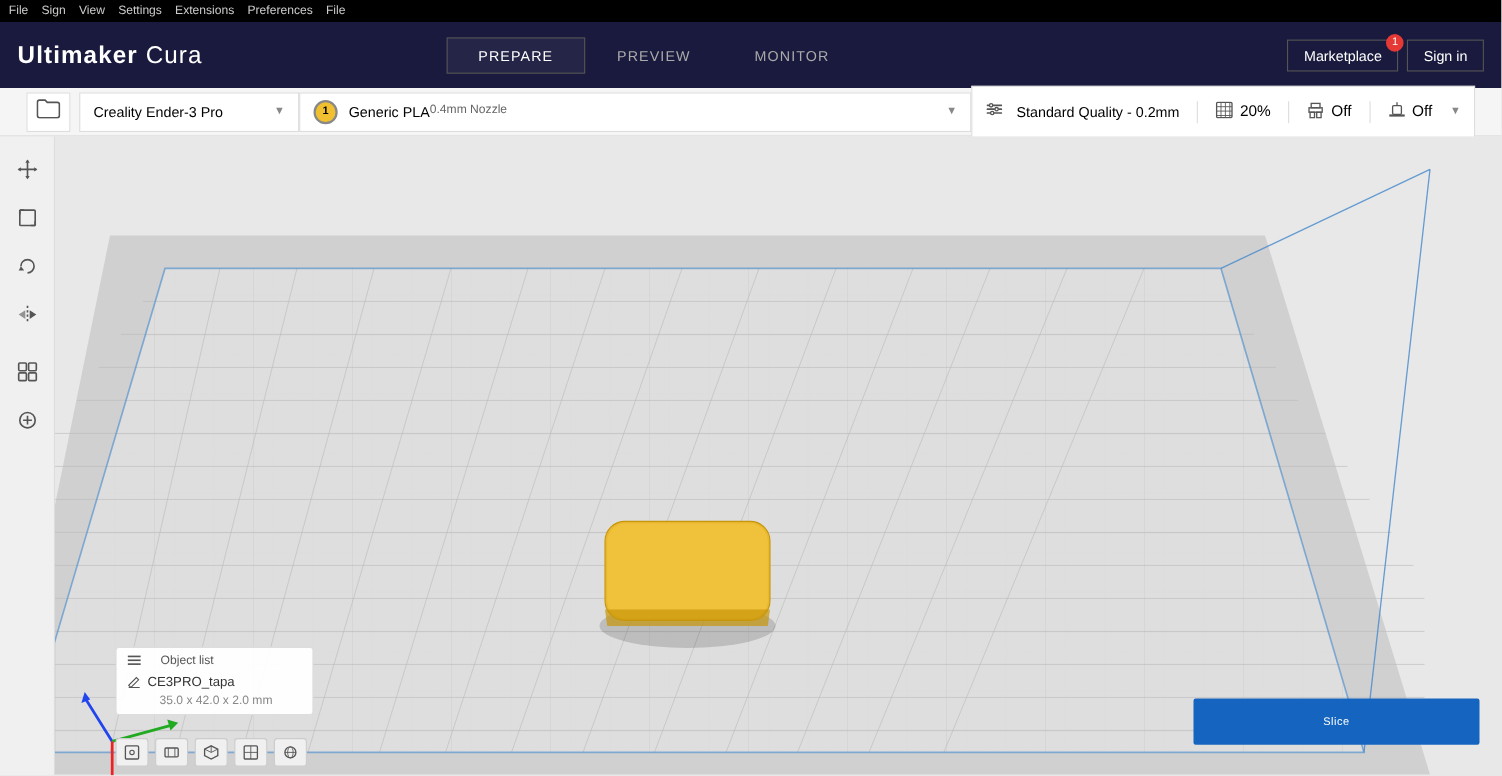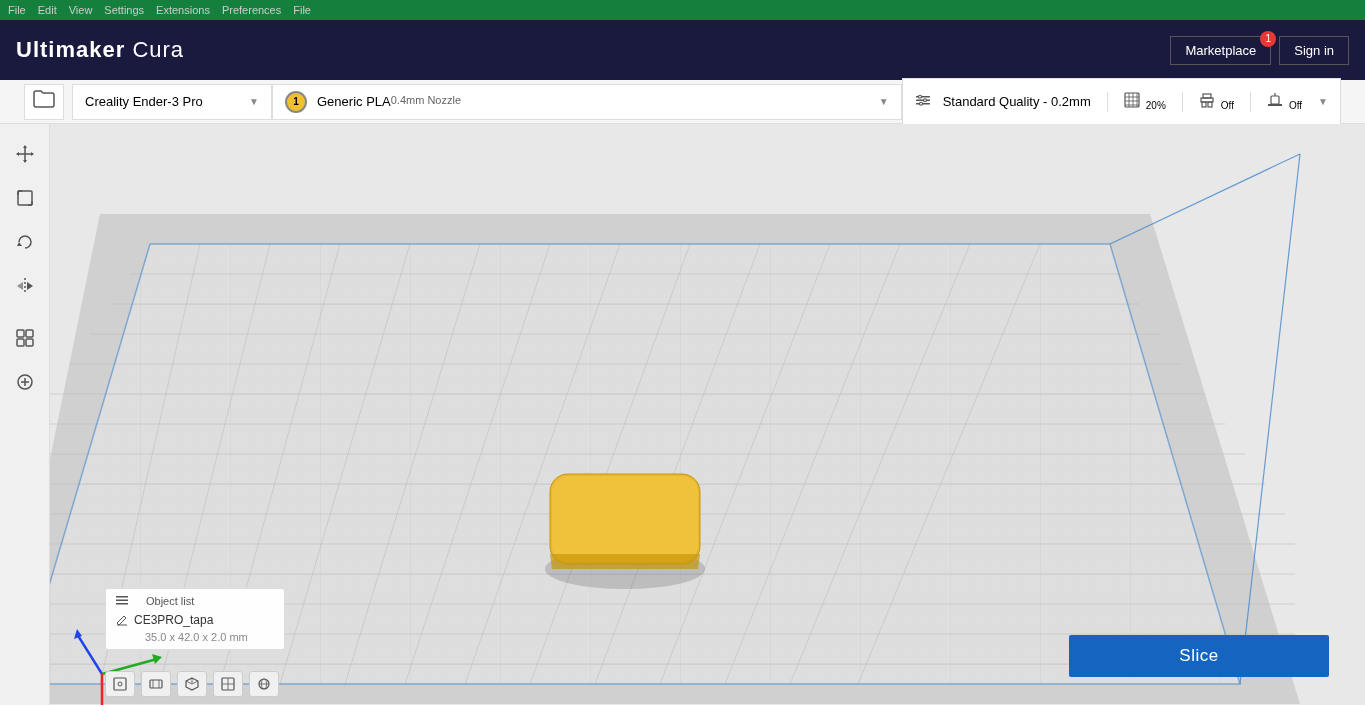--- a/index.html
+++ b/index.html
@@ -1,20 +1,20 @@
 <!DOCTYPE html>
 <html><head>
   <meta charset="utf-8">
   <style>
     * { margin: 0; padding: 0; box-sizing: border-box; }
     body { width: 1365px; height: 705px; overflow: hidden; font-family: 'Segoe UI', Arial, sans-serif; background: #e8e8e8; }
 
     
     #menubar {
-      background: #15803d;
+      background: #000000;
       color: #ccc;
       font-size: 11px;
       padding: 2px 8px;
       display: flex;
       gap: 12px;
       align-items: center;
       height: 20px;
     }
     #menubar span { cursor: pointer; color: #ccc; }
 
@@ -154,23 +154,23 @@
       height: 48px;
       border: 1px solid #ddd;
       background: white;
       font-size: 13px;
     }
     .settings-icon { font-size: 16px; color: #555; }
     .quality-text { font-size: 13px; }
     .separator-v { width: 1px; height: 20px; background: #ddd; margin: 0 4px; }
     .infill-section, .support-section, .adhesion-section {
       display: flex;
-      align-items: flex-end;
+      align-items: flex-start;
       gap: 6px;
-      font-size: 10px;
+      font-size: 14px;
     }
     .icon-box { font-size: 14px; color: #444; }
     .toolbar-dropdown-arrow { font-size: 10px; color: #888; }
 
     
     #main {
       display: flex;
       width: 1365px;
       height: calc(705px - 20px - 60px - 44px);
       position: relative;
@@ -266,49 +266,54 @@
       justify-content: center;
       cursor: pointer;
       font-size: 13px;
       color: #555;
     }
 
     
     #slice-btn {
       position: absolute;
       bottom: 28px;
-      right: 36px;
+      right: 20px;
       width: 260px;
       height: 42px;
       background: #1565c0;
       color: white;
       border: none;
-      font-size: 17px;
+      font-size: 10px;
       font-weight: 500;
       cursor: pointer;
       border-radius: 2px;
       letter-spacing: 0.5px;
     }
   </style>
 </head>
 <body>
 
 <div id="menubar">
   <span>File</span>
-  <span>Edit</span>
+  <span>Sign</span>
   <span>View</span>
   <span>Settings</span>
   <span>Extensions</span>
   <span>Preferences</span>
   <span>File</span>
 </div>
 
 <div id="header">
   <div id="logo">
     <strong>Ultimaker</strong><span> Cura</span>
+  </div>
+  <div id="nav-tabs">
+    <div class="nav-tab active">PREPARE</div>
+    <div class="nav-tab">PREVIEW</div>
+    <div class="nav-tab">MONITOR</div>
   </div>
   <div id="header-right">
     <button id="marketplace-btn">
       <span>Marketplace</span>
       <div class="badge">1</div>
     </button>
     <button id="signin-btn">Sign in</button>
   </div>
 </div>
 

